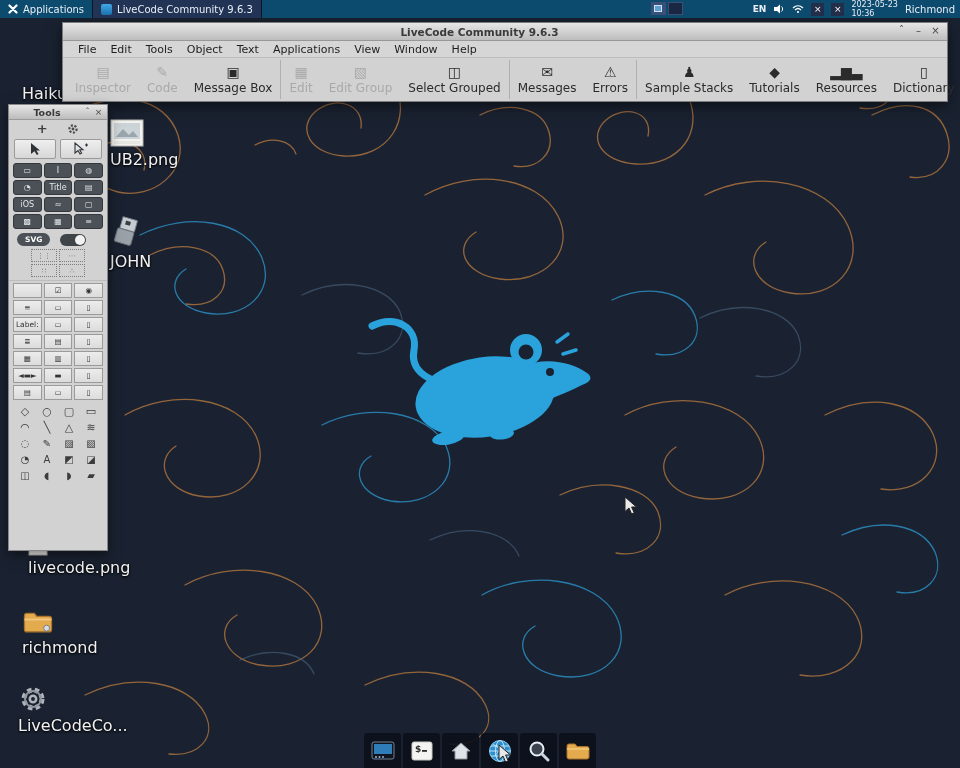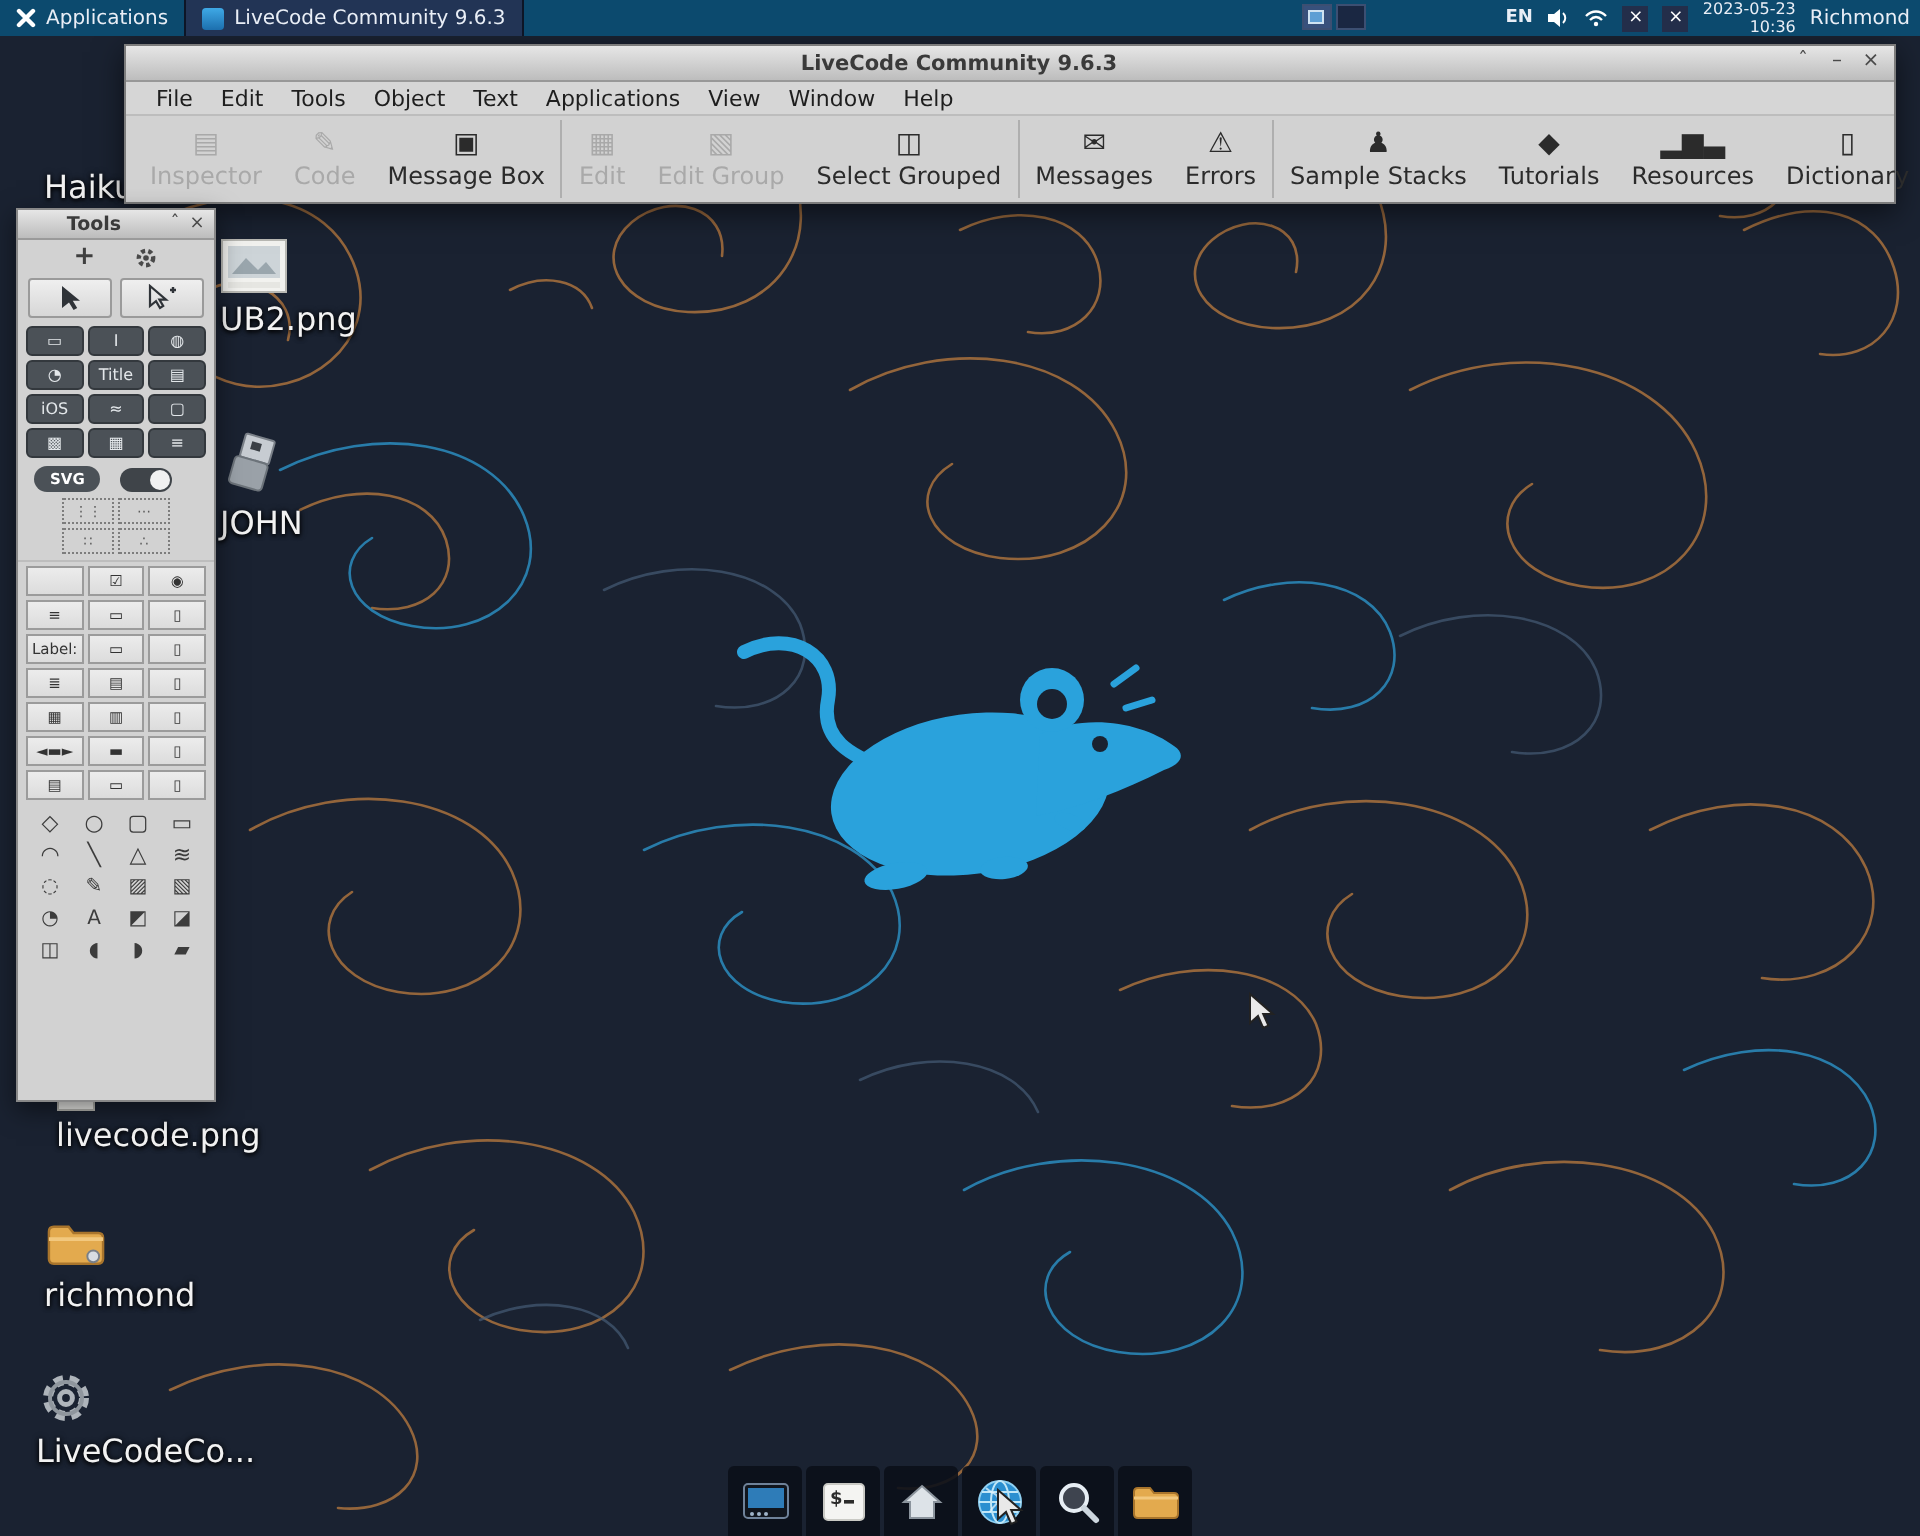--- a/index.html
+++ b/index.html
@@ -19,21 +19,21 @@
             border-left:1px solid #0d1526;border-right:1px solid #0d1526;max-width:170px;white-space:nowrap;overflow:hidden}
   .task-ico{width:11px;height:11px;border-radius:2px;background:linear-gradient(#3fa9e6,#1c6fae);flex:0 0 auto}
   .flex-sp{flex:1}
   .pager{position:absolute;left:651px;top:2px;display:flex;gap:2px}
   .ws{width:15px;height:13px;background:#1a2742;border:1px solid #3c4f72}
   .ws.active{background:#38517c}
   .ws.active .mini-win{width:8px;height:7px;margin:2px;background:#5e9fd4;border:1px solid #cfe3f2}
   .p-right{margin-left:auto;display:flex;align-items:center;gap:7px;padding-right:5px}
   .lang{font-size:9px;font-weight:bold}
   .tray-x{width:13px;height:13px;background:#232e4a;color:#fff;font-size:9px;line-height:13px;text-align:center}
-  .clock{font-size:8px;line-height:1.15;text-align:right}
+  .clock{font-size:8px;line-height:1.15;text-align:left}
   .username{font-size:10px}
 
   
   .lc-window{position:absolute;left:62px;top:22px;width:886px;height:80px;background:#d2d2d2;
              border:1px solid #7c7c7c;box-shadow:0 4px 14px rgba(0,0,0,.55);z-index:20}
   .titlebar{height:18px;background:linear-gradient(#e6e6e6,#bdbdbd);display:flex;align-items:center;
             border-bottom:1px solid #989898;padding:0 4px}
   .titlebar .title{flex:1;text-align:center;font-size:10.5px;font-weight:bold;color:#3a3a3a}
   .win-btn{width:15px;height:13px;text-align:center;line-height:12px;font-size:10px;color:#4a4a4a;margin-left:2px}
   .menubar{height:17px;display:flex;align-items:center;background:#d6d6d6;border-bottom:1px solid #bdbdbd;padding:0 8px}

